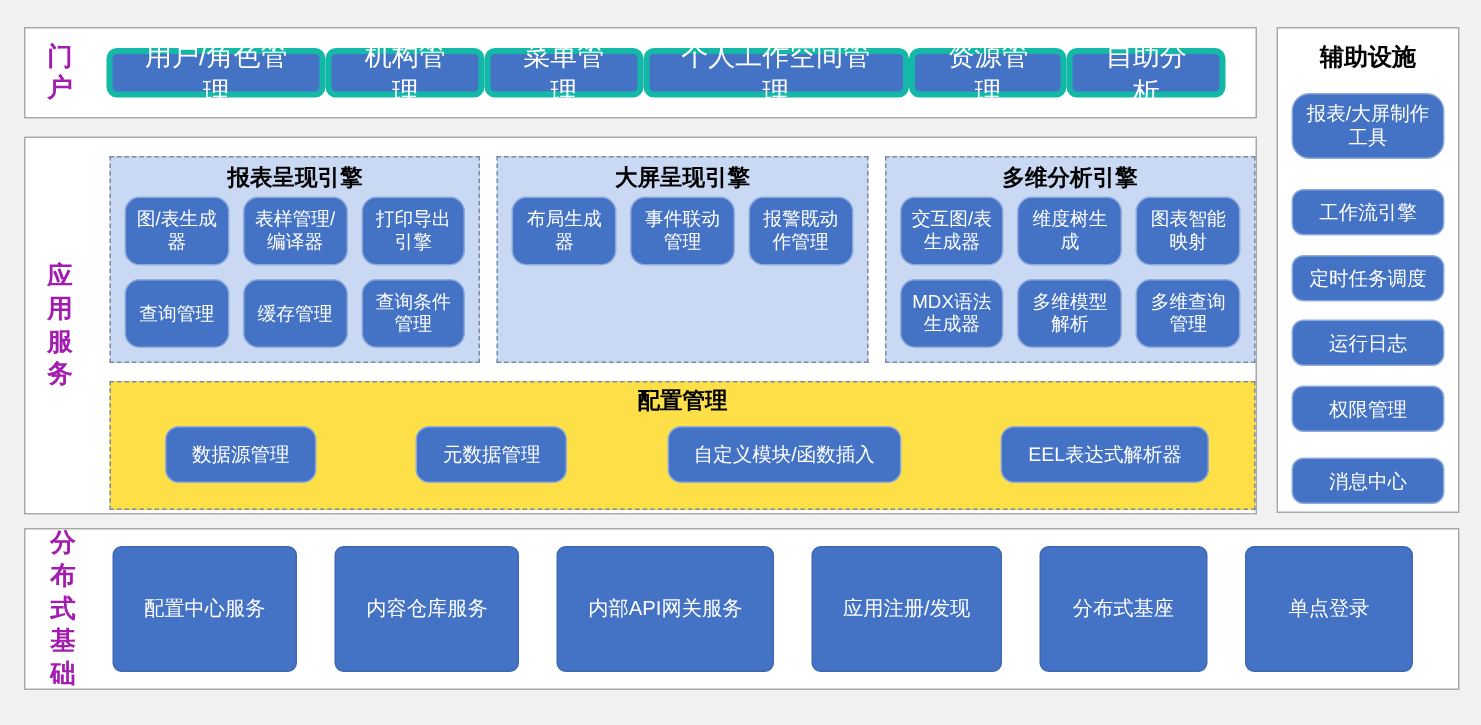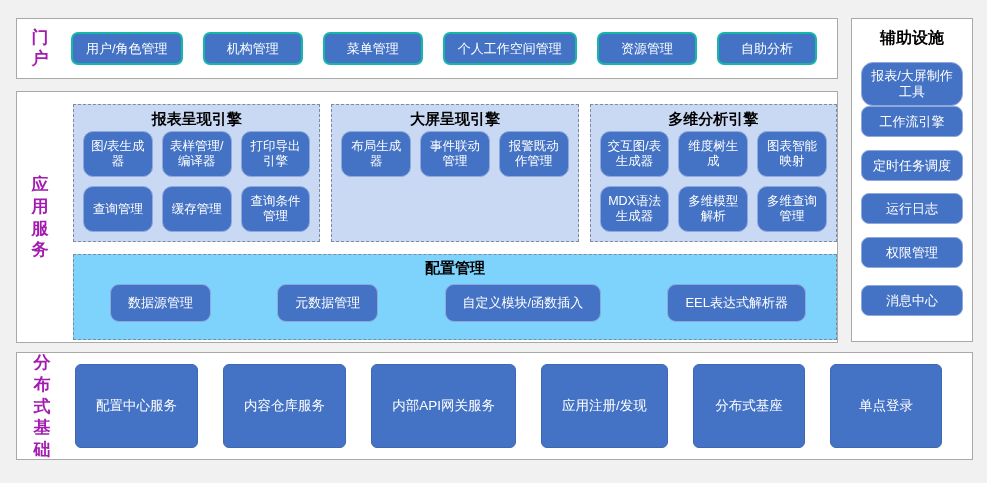--- a/index.html
+++ b/index.html
@@ -28,48 +28,48 @@
   .btn {
     background:#4472c4; color:#ffffff;
     display:flex; align-items:center; justify-content:center;
     text-align:center; box-sizing:border-box;
   }
 
   
   .portal-row { position:absolute; left:54px; right:20px; top:0; bottom:0;
     display:flex; align-items:center; justify-content:space-between; }
   .portal-btn { height:33px; min-width:100px; padding:0 13px; border-radius:7px;
-    border:2px solid #14b8a6; font-size:13px; }
+    border:4px solid #14b8a6; font-size:18px; }
 
   
   .groups { position:absolute; left:56px; top:12px; width:764px; height:138px; display:flex; gap:11px; }
   .group { flex:1; background:#c9d9f3; border:1px dashed #7e8aa0; box-sizing:border-box;
     padding:2px 9px 8px; display:flex; flex-direction:column; }
   .group-title { text-align:center; font-weight:700; font-size:15px; color:#000;
     height:24px; line-height:24px; }
   .group-row { display:flex; gap:9px; }
   .group-row + .group-row { margin-top:9px; }
   .cell-btn { flex:1; height:46px; border-radius:10px; border:1px solid #8fa9dc;
     font-size:12.5px; line-height:1.18; padding:2px 3px; }
 
   
   .config-panel { position:absolute; left:56px; top:162px; width:764px; height:86px;
-    background:#7dd3fc; border:1px dashed #7e8aa0; box-sizing:border-box; }
+    background:#fde047; border:1px dashed #7e8aa0; box-sizing:border-box; }
   .config-title { text-align:center; font-weight:700; font-size:15px; color:#000;
     height:20px; line-height:20px; margin-top:3px; }
   .config-row { display:flex; justify-content:space-between; align-items:center;
     padding:6px 30px 0 36px; }
   .config-btn { height:38px; border-radius:9px; border:1px solid #8fa9dc;
     font-size:13px; padding:0 17px; }
 
   
   .aux-title { font-weight:700; font-size:16px; color:#000; margin-top:9px;text-align:right; }
   .aux-btn { width:102px; height:31px; border-radius:8px; border:1px solid #8fa9dc; font-size:13px; }
   .aux-b1 { height:44px; margin-top:13px; line-height:1.2; padding:2px 6px;border-radius:12px; }
-  .aux-b2 { }
+  .aux-b2 { margin-top:20px; }
   .aux-b3 { margin-top:13px; }
   .aux-b4 { margin-top:12px; }
   .aux-b5 { margin-top:13px; }
   .aux-b6 { margin-top:17px; }
 
   
   .dist-row { position:absolute; left:58px; right:30px; top:0; bottom:0;
     display:flex; align-items:center; justify-content:space-between; }
   .dist-btn { height:84px; min-width:112px; padding:0 20px; border-radius:6px;
     border:1px solid #3e68b2; font-size:13.5px; }

